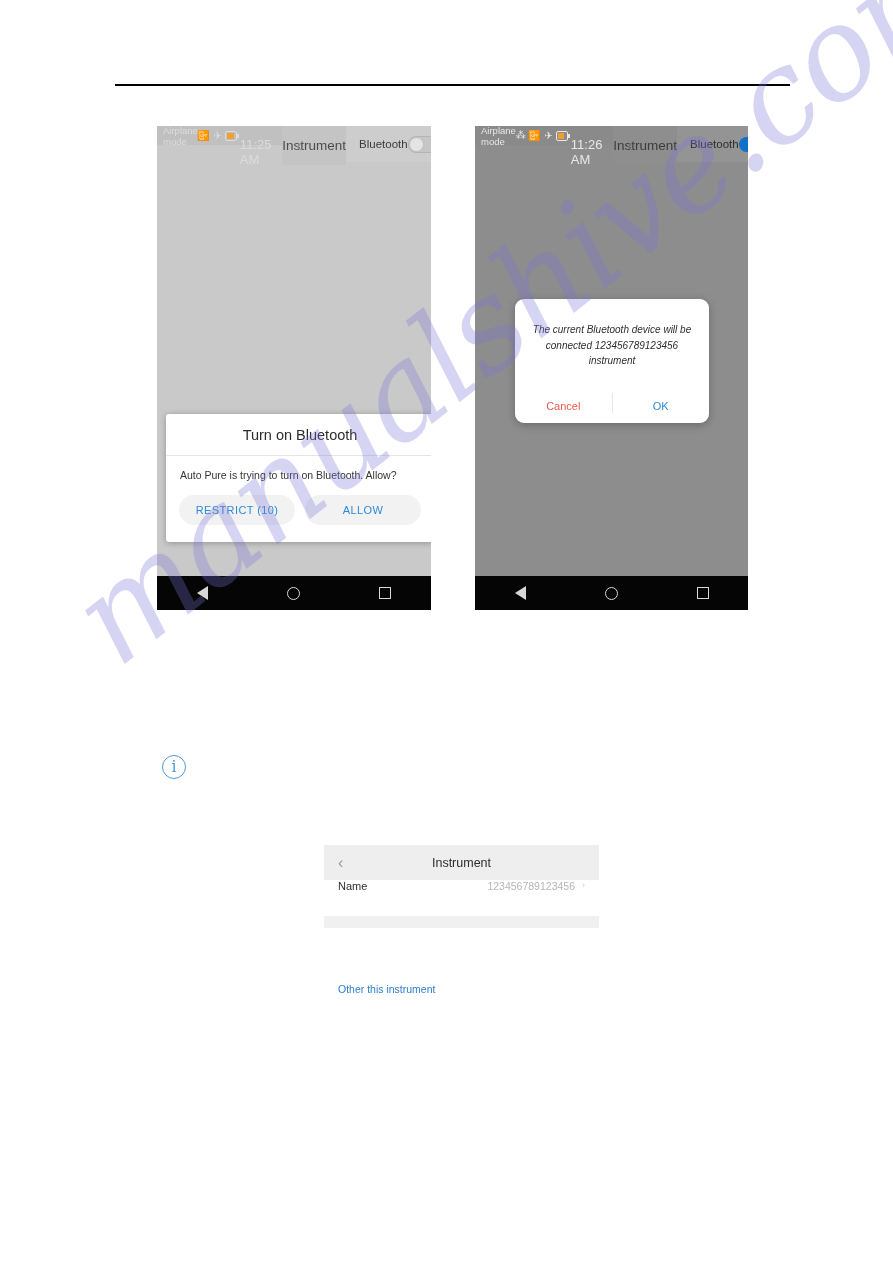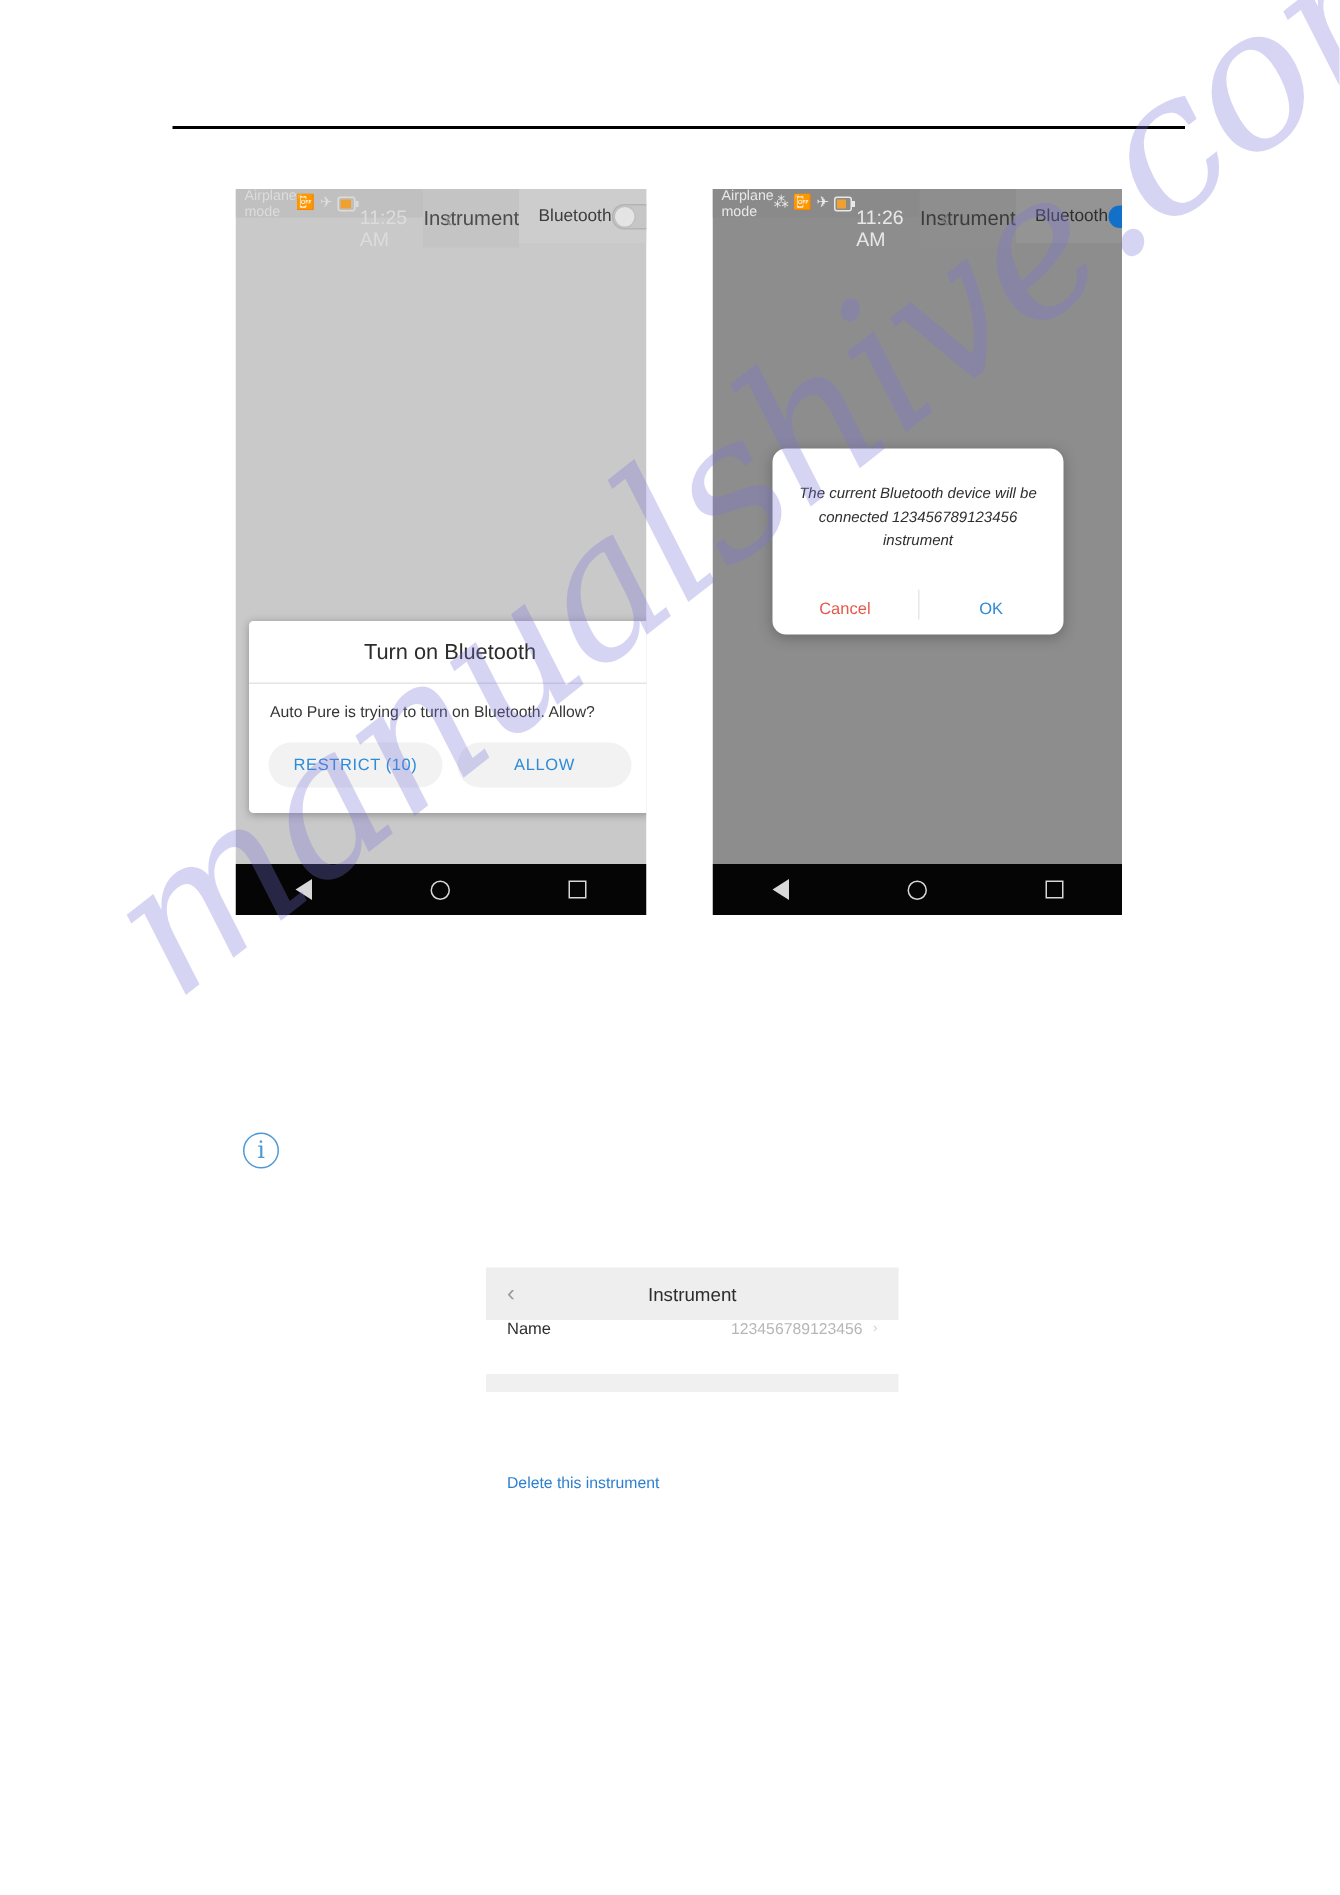--- a/index.html
+++ b/index.html
@@ -356,16 +356,16 @@
       <span class="title">Instrument</span>
     </div>
     <div class="row">
       <span class="k">Name</span>
       <span class="v">123456789123456</span>
       <span class="chev">›</span>
     </div>
     <div class="gap"></div>
     <div class="spacer"></div>
     <div class="spacer"></div>
-    <div class="link">Delete this instrument</div>
+    <div class="link">Other this instrument</div>
   </div>
 
 </div>
 
 </body></html>

